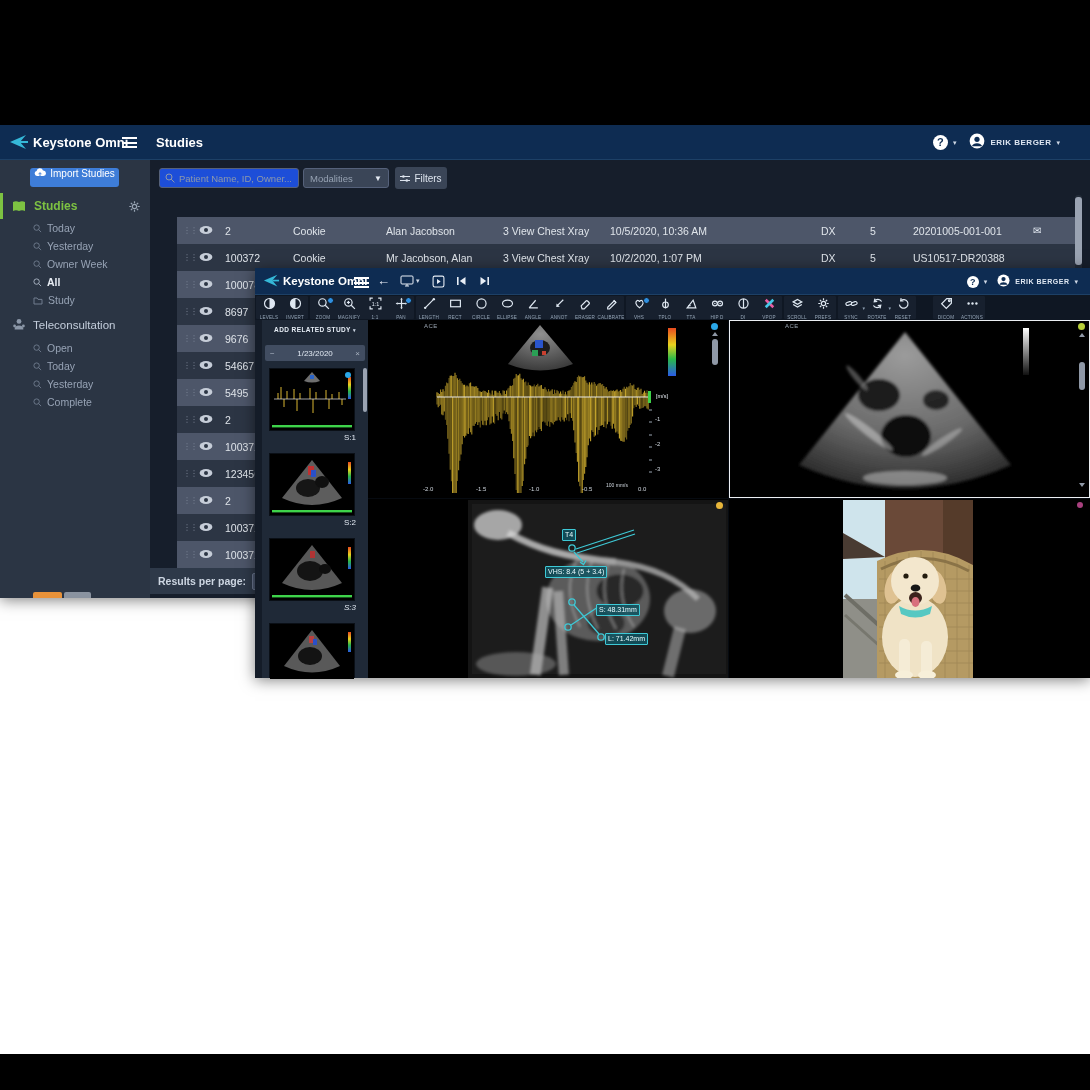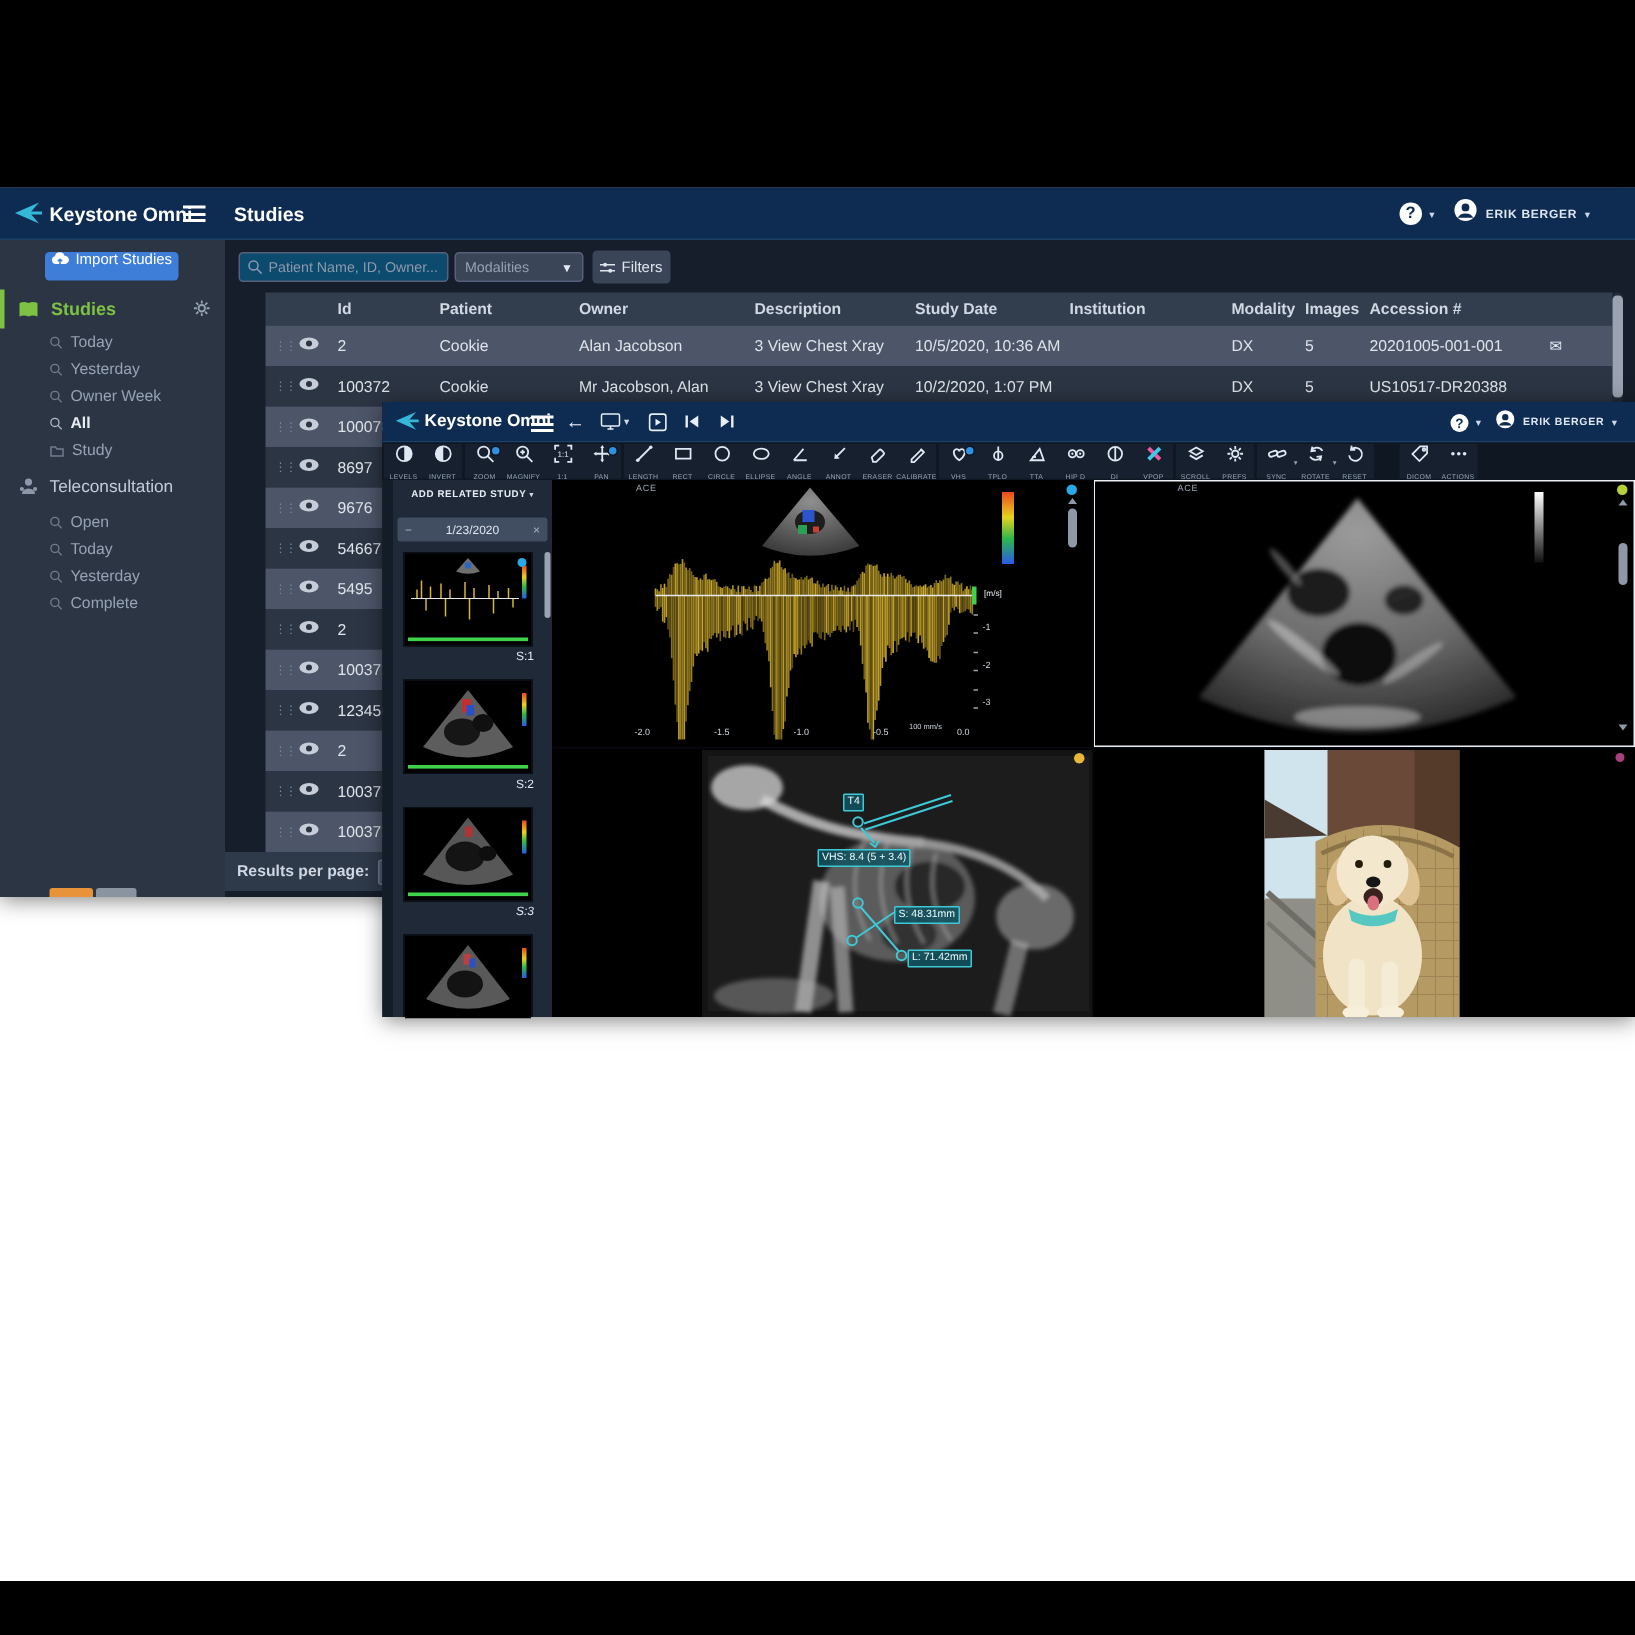--- a/index.html
+++ b/index.html
@@ -27,21 +27,21 @@
   .import-btn { position:absolute; left:30px; top:8px; width:89px; height:19px; background:#3e7dd8; border-radius:3px; color:#fff; font-size:10px; display:flex; align-items:flex-start; justify-content:center; gap:4px; }
   .nav-studies { position:absolute; left:0; top:33px; width:150px; height:26px; display:flex; align-items:center; }
   .greenbar { position:absolute; left:0; top:0; width:3px; height:26px; background:#7dc242; }
   .nav-studies .lbl { color:#7dc242; font-size:12px; font-weight:bold; margin-left:8px; }
   .subitem { position:absolute; left:33px; display:flex; align-items:center; gap:5px; color:#97a3b5; font-size:10.5px; }
   .subitem.sel { color:#e8edf4; font-weight:bold; }
   .nav-tele { position:absolute; left:12px; display:flex; align-items:flex-end; gap:7px; color:#c3cddb; font-size:11.5px; }
   .sliver { position:absolute; height:6px; border-radius:2px 2px 0 0; }
 
   .w1main { position:absolute; left:150px; top:35px; width:940px; height:438px; background:#161e2b; }
-  .searchbox { position:absolute; left:9px; top:8px; width:140px; height:20px; background:#0c4a6e; border:1px solid #55617a; border-radius:3px; display:flex; align-items:center; padding:0 5px; gap:4px; }
+  .searchbox { position:absolute; left:9px; top:8px; width:140px; height:20px; background:#1d4ed8; border:1px solid #55617a; border-radius:3px; display:flex; align-items:center; padding:0 5px; gap:4px; }
   .searchbox input { flex:1; min-width:0; background:transparent; border:none; outline:none; color:#aeb9c9; font-size:9.5px; font-family:"Liberation Sans",sans-serif; }
   .searchbox input::placeholder { color:#8d99ab; }
   .modal-sel { position:absolute; left:153px; top:8px; width:86px; height:20px; background:#3a4557; border:1px solid #55617a; border-radius:3px; color:#96a2b3; font-size:9.5px; display:flex; align-items:center; justify-content:space-between; padding:0 6px; }
   .filters-btn { position:absolute; left:245px; top:7px; width:52px; height:22px; background:#3a4557; border-radius:3px; color:#dde4ee; font-size:10px; display:flex; align-items:center; justify-content:center; gap:4px; }
   .grid12 { display:grid; grid-template-columns:22px 26px 68px 93px 117px 107px 103px 108px 49px 43px 120px 30px; align-items:center; }
   .thead { position:absolute; left:27px; top:35px; width:898px; height:22px; background:#323d4e; color:#cfd8e3; font-size:10.5px; font-weight:bold; }
   .tbody { position:absolute; left:27px; top:57px; width:898px; }
   .trow { height:27px; color:#dfe4ea; font-size:10.5px; }
   .trow.light { background:#4d5669; }
   .trow.dark { background:#2c3544; }
@@ -234,34 +234,20 @@
       <div class="filters-btn">
         <svg width="10" height="9" viewBox="0 0 10 9">
             <line x1="0" y1="2.5" x2="10" y2="2.5" stroke="#dde4ee"></line>
             <circle cx="3.4" cy="2.5" r="1.3" fill="#dde4ee"></circle>
             <line x1="0" y1="6.5" x2="10" y2="6.5" stroke="#dde4ee"></line>
             <circle cx="6.8" cy="6.5" r="1.3" fill="#dde4ee"></circle>
           </svg>
         <span>Filters</span>
       </div>
 
-      <div class="thead grid12">
-        <span></span>
-          <span></span>
-        <span>Id</span>
-        <span>Patient</span>
-        <span>Owner</span>
-        <span>Description</span>
-        <span>Study Date</span>
-        <span>Institution</span>
-        <span>Modality</span>
-        <span>Images</span>
-        <span>Accession #</span>
-        <span></span>
-      </div>
       <div class="tbody">
     <div class="trow grid12 light">
       <span class="handle">⋮⋮</span>
       <span><svg width="14" height="10" viewBox="0 0 14 10">
                 <ellipse cx="7" cy="5" rx="6.4" ry="4" fill="#c6cdd8"></ellipse>
                 <circle cx="7" cy="5" r="2" fill="#2c3544"></circle>
               </svg></span>
       <span class="c-id">2</span>
       <span class="c-patient">Cookie</span>
       <span class="c-owner">Alan Jacobson</span>

